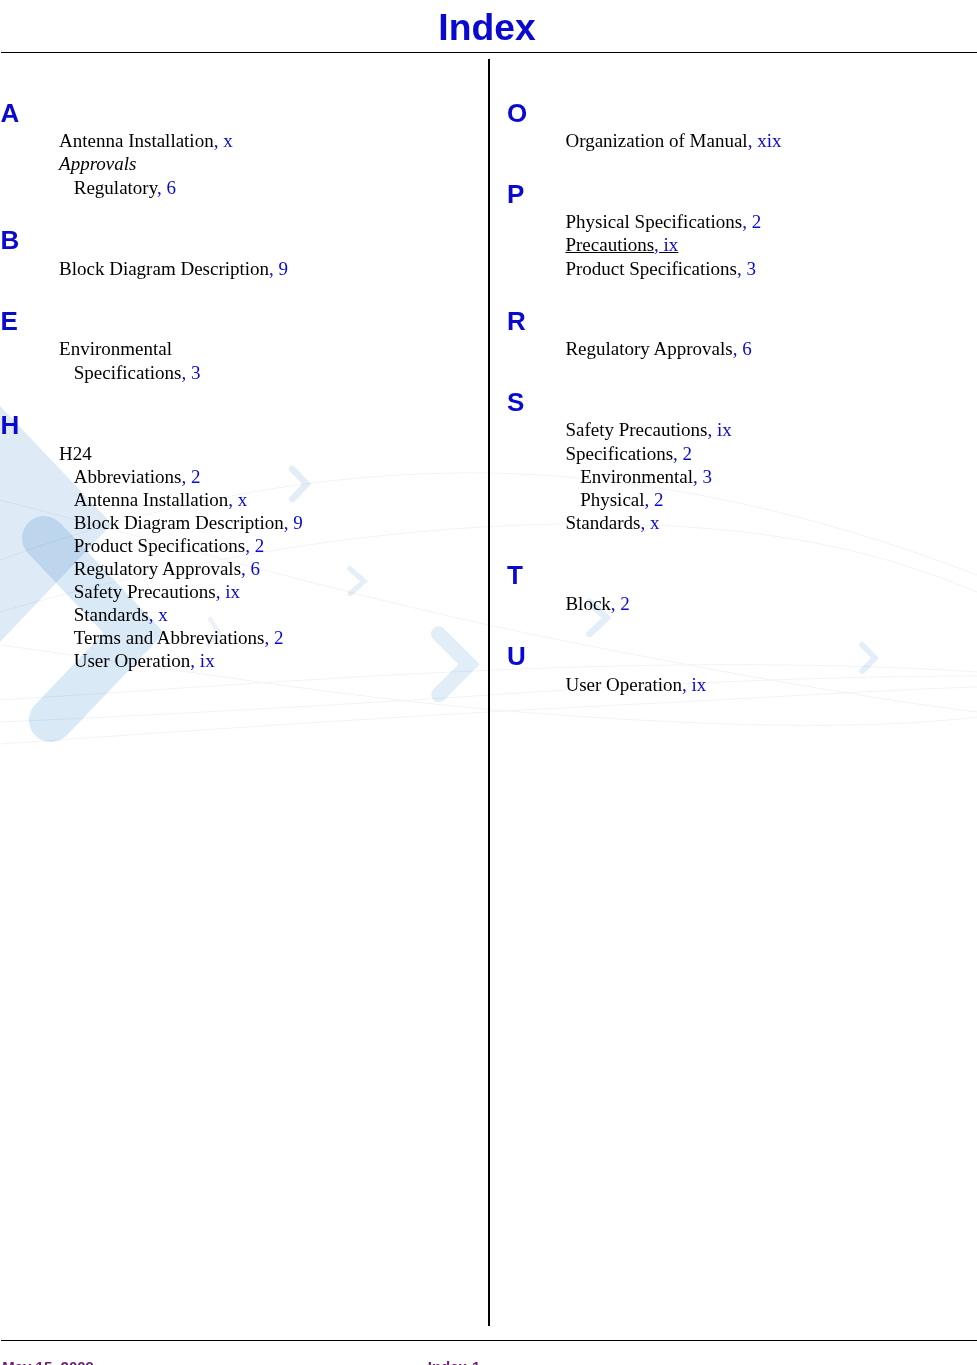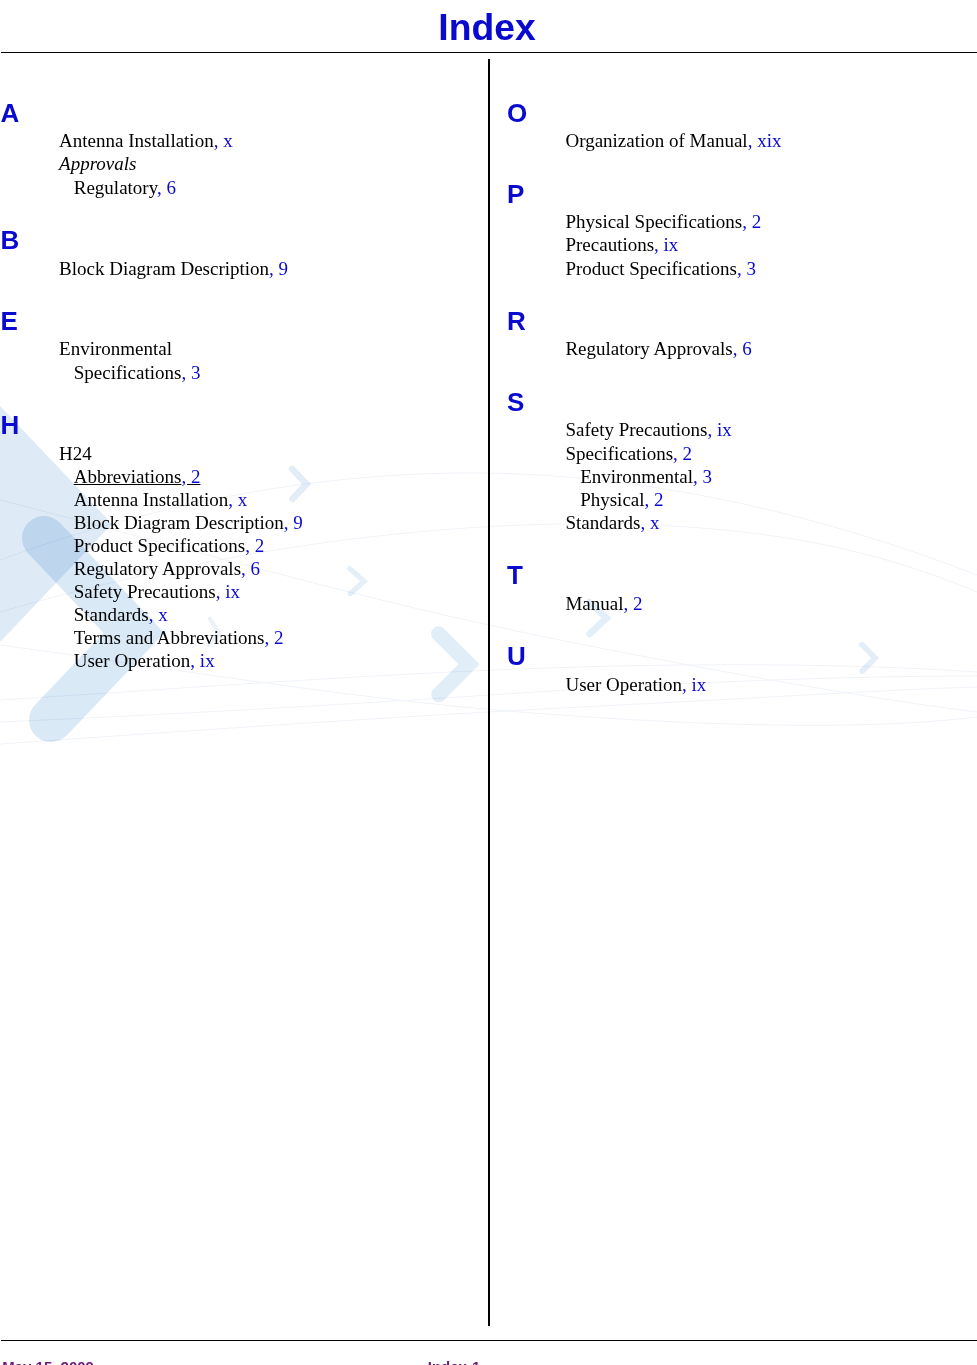--- a/index.html
+++ b/index.html
@@ -53,47 +53,47 @@
         <div class="entry" style="left: 15.05px; top: 119.35px;"><span>Antenna Installation</span><span class="pg">, x</span></div>
         <div class="entry" style="left: 15.05px; top: 142.45px; font-style: italic;"><span>Approvals</span></div>
         <div class="entry" style="left: 29.75px; top: 165.55px;"><span>Regulatory</span><span class="pg">, 6</span></div>
         <div class="letter" style="left: 0.6px; top: 215.15px;">B</div>
         <div class="entry" style="left: 15.05px; top: 246.5px;"><span>Block Diagram Description</span><span class="pg">, 9</span></div>
         <div class="letter" style="left: 0.6px; top: 296.1px;">E</div>
         <div class="entry" style="left: 15.05px; top: 327.45px;"><span>Environmental</span></div>
         <div class="entry" style="left: 29.75px; top: 350.55px;"><span>Specifications</span><span class="pg">, 3</span></div>
         <div class="letter" style="left: 0.6px; top: 400.15px;">H</div>
         <div class="entry" style="left: 15.05px; top: 431.5px;"><span>H24</span></div>
-        <div class="entry" style="left: 29.75px; top: 454.6px; text-decoration: underline;"><span>Abbreviations</span><span class="pg">, 2</span></div>
+        <div class="entry" style="left: 29.75px; top: 454.6px;"><span>Abbreviations</span><span class="pg">, 2</span></div>
         <div class="entry" style="left: 29.75px; top: 477.7px;"><span>Antenna Installation</span><span class="pg">, x</span></div>
         <div class="entry" style="left: 29.75px; top: 500.8px;"><span>Block Diagram Description</span><span class="pg">, 9</span></div>
         <div class="entry" style="left: 29.75px; top: 523.9px;"><span>Product Specifications</span><span class="pg">, 2</span></div>
         <div class="entry" style="left: 29.75px; top: 547px;"><span>Regulatory Approvals</span><span class="pg">, 6</span></div>
         <div class="entry" style="left: 29.75px; top: 570.1px;"><span>Safety Precautions</span><span class="pg">, ix</span></div>
         <div class="entry" style="left: 29.75px; top: 593.2px;"><span>Standards</span><span class="pg">, x</span></div>
         <div class="entry" style="left: 29.75px; top: 616.3px; text-align: right;"><span>Terms and Abbreviations</span><span class="pg">, 2</span></div>
         <div class="entry" style="left: 29.75px; top: 639.4px;"><span>User Operation</span><span class="pg">, ix</span></div>
       </div>
     <div class="col" id="col-right">
         <div class="letter" style="left: 507px; top: 88px;">O</div>
         <div class="entry" style="left: 521.45px; top: 119.35px;"><span>Organization of Manual</span><span class="pg">, xix</span></div>
         <div class="letter" style="left: 507px; top: 168.95px;">P</div>
         <div class="entry" style="left: 521.45px; top: 200.3px;"><span>Physical Specifications</span><span class="pg">, 2</span></div>
-        <div class="entry" style="left: 521.45px; top: 223.4px;"><span>Precautions</span><span class="pg">, ix</span></div>
+        <div class="entry" style="left: 521.45px; top: 223.4px; text-decoration: underline;"><span>Precautions</span><span class="pg">, ix</span></div>
         <div class="entry" style="left: 521.45px; top: 246.5px; text-align: right;"><span>Product Specifications</span><span class="pg">, 3</span></div>
         <div class="letter" style="left: 507px; top: 296.1px;">R</div>
         <div class="entry" style="left: 521.45px; top: 327.45px;"><span>Regulatory Approvals</span><span class="pg">, 6</span></div>
         <div class="letter" style="left: 507px; top: 377.05px;">S</div>
         <div class="entry" style="left: 521.45px; top: 408.4px;"><span>Safety Precautions</span><span class="pg">, ix</span></div>
         <div class="entry" style="left: 521.45px; top: 431.5px;"><span>Specifications</span><span class="pg">, 2</span></div>
         <div class="entry" style="left: 536.15px; top: 454.6px;"><span>Environmental</span><span class="pg">, 3</span></div>
         <div class="entry" style="left: 536.15px; top: 477.7px;"><span>Physical</span><span class="pg">, 2</span></div>
         <div class="entry" style="left: 521.45px; top: 500.8px;"><span>Standards</span><span class="pg">, x</span></div>
         <div class="letter" style="left: 507px; top: 550.4px;">T</div>
-        <div class="entry" style="left: 521.45px; top: 581.75px;"><span>Manual</span><span class="pg">, 2</span></div>
+        <div class="entry" style="left: 521.45px; top: 581.75px;"><span>Block</span><span class="pg">, 2</span></div>
         <div class="letter" style="left: 507px; top: 631.35px;">U</div>
         <div class="entry" style="left: 521.45px; top: 662.7px;"><span>User Operation</span><span class="pg">, ix</span></div>
       </div>
     <div class="hrule" style="top:1328.2px"></div>
     <div class="footer" style="left:2.2px;top:1345.8px">May 15, 2009</div>
     <div class="footer" style="left:0;top:1345.8px;width:908px;text-align:center">Index-1</div>
   </div>
 </div>
 
 </body></html>

